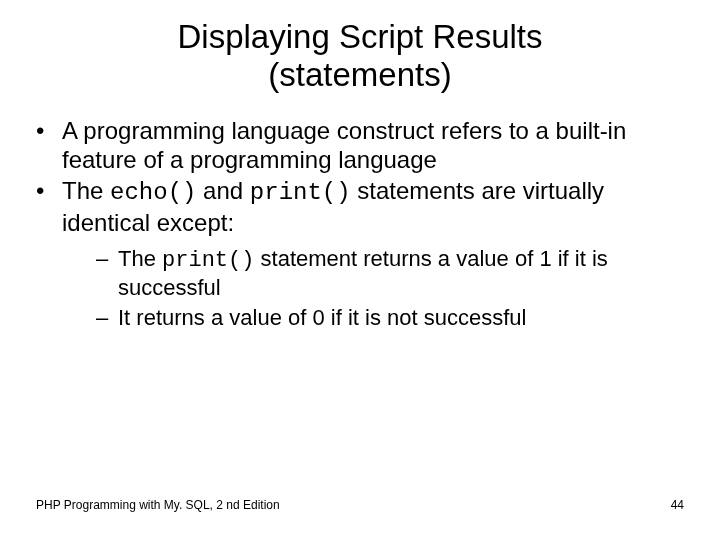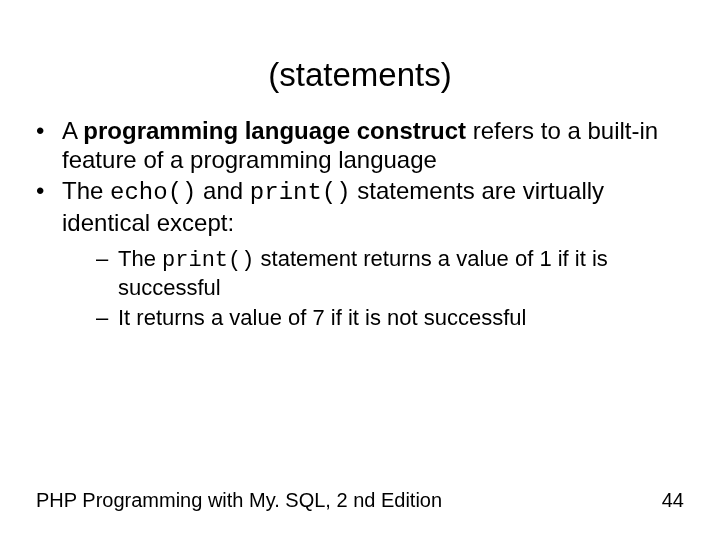--- a/index.html
+++ b/index.html
@@ -47,45 +47,45 @@
     text-indent: -22px;
     margin-bottom: 2px;
   }
   ul.sub > li::before {
     content: "–";
     display: inline-block;
     width: 22px;
     text-indent: 0;
   }
   .code { font-family: "Courier New", Courier, monospace; }
-  .bold { font-weight: bold; }
+  .bold { font-weight: normal; }
   .footer {
     position: absolute;
     left: 36px;
     right: 36px;
     bottom: 28px;
-    font-size: 20px;
+    font-size: 12px;
     display: flex;
     justify-content: space-between;
   }
 </style>
 </head>
 <body>
 
 <div class="title">
-  <br>
+  <span>Displaying Script Results</span><br>
   <span>(statements)</span>
 </div>
 
 <ul class="main">
   <li><span>A </span><span class="bold">programming language construct</span><span> refers to a built-in feature of a programming language</span></li>
   <li><span>The </span><span class="code">echo()</span><span> and </span><span class="code">print()</span><span> statements are virtually identical except:</span>
     <ul class="sub">
       <li><span>The </span><span class="code">print()</span><span> statement returns a value of 1 if it is successful</span></li>
-      <li><span>It returns a value of 7 if it is not successful</span></li>
+      <li><span>It returns a value of 0 if it is not successful</span></li>
     </ul>
   </li>
 </ul>
 
 <div class="footer">
   <span>PHP Programming with My. SQL, 2 nd Edition</span>
   <span>44</span>
 </div>
 
 </body></html>

